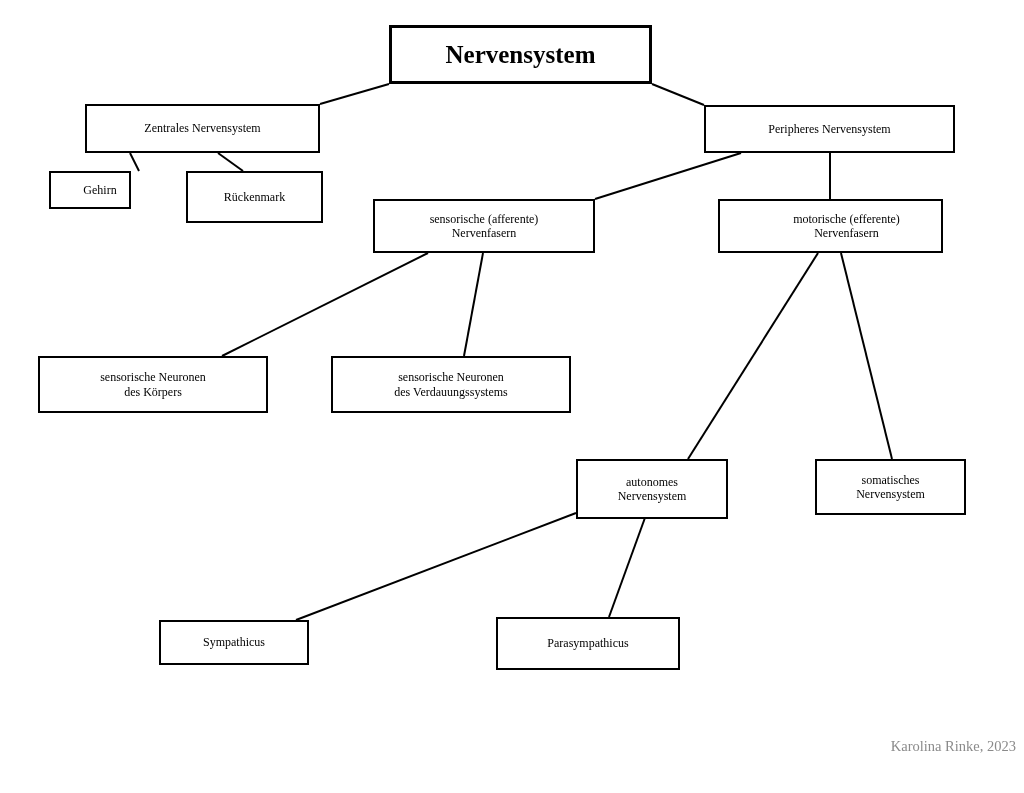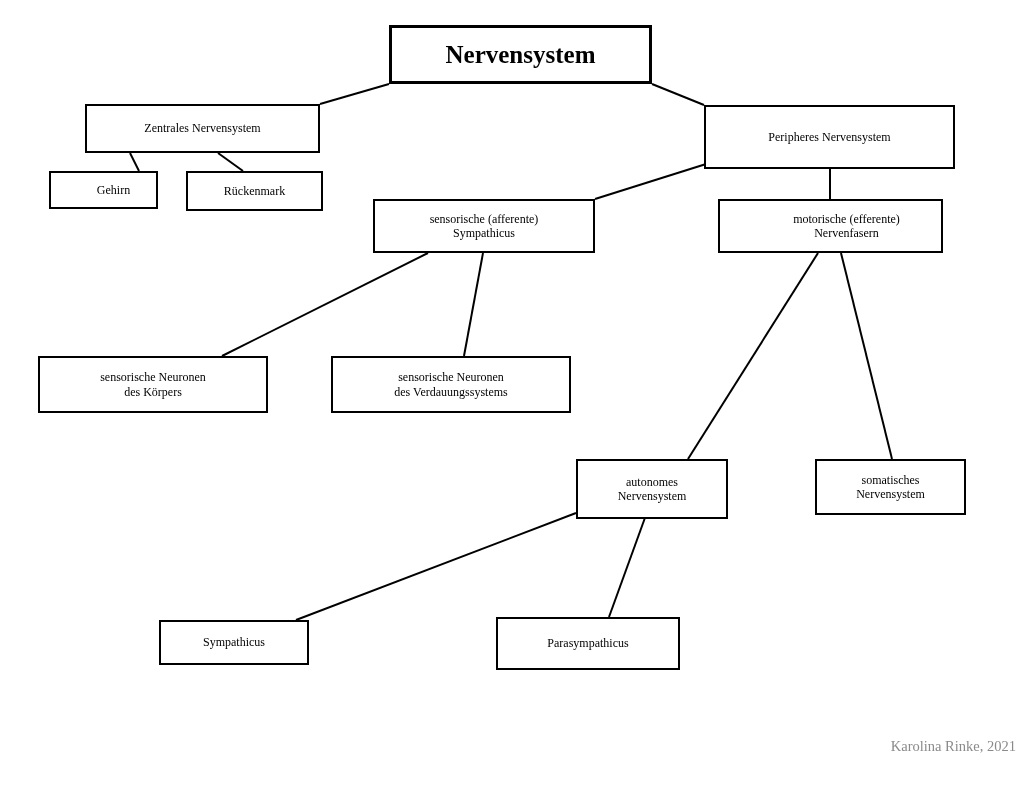--- a/index.html
+++ b/index.html
@@ -74,34 +74,34 @@
       <line x1="475" y1="253" x2="456" y2="356" stroke="#000000" stroke-width="2"></line>
       <line x1="810" y1="253" x2="680" y2="459" stroke="#000000" stroke-width="2"></line>
       <line x1="833" y1="253" x2="884" y2="459" stroke="#000000" stroke-width="2"></line>
       <line x1="568" y1="513" x2="288" y2="620" stroke="#000000" stroke-width="2"></line>
       <line x1="638" y1="515" x2="601" y2="617" stroke="#000000" stroke-width="2"></line>
     </svg>
 
   <div id="nodes">
       <div class="node root" style="left: 381px; top: 25px; width: 263px; height: 59px;">Nervensystem</div>
       <div class="node" style="left: 77px; top: 104px; width: 235px; height: 49px;">Zentrales Nervensystem</div>
-      <div class="node" style="left: 696px; top: 105px; width: 251px; height: 64px;">Peripheres Nervensystem</div>
-      <div class="node" style="left: 41px; top: 171px; width: 109px; height: 38px; padding-left: 20px;">Gehirn</div>
-      <div class="node" style="left: 178px; top: 171px; width: 137px; height: 40px;">Rückenmark</div>
+      <div class="node" style="left: 696px; top: 105px; width: 251px; height: 48px;">Peripheres Nervensystem</div>
+      <div class="node" style="left: 41px; top: 171px; width: 82px; height: 38px; padding-left: 20px;">Gehirn</div>
+      <div class="node" style="left: 178px; top: 171px; width: 137px; height: 52px;">Rückenmark</div>
       <div class="node" style="left: 365px; top: 199px; width: 222px; height: 54px;">sensorische (afferente)
-Sympathicus</div>
+Nervenfasern</div>
       <div class="node" style="left: 710px; top: 199px; width: 225px; height: 54px; padding-left: 32px;">motorische (efferente)
 Nervenfasern</div>
       <div class="node" style="left: 30px; top: 356px; width: 230px; height: 57px;">sensorische Neuronen
 des Körpers</div>
       <div class="node" style="left: 323px; top: 356px; width: 240px; height: 57px;">sensorische Neuronen
 des Verdauungssystems</div>
       <div class="node" style="left: 568px; top: 459px; width: 152px; height: 60px;">autonomes
 Nervensystem</div>
       <div class="node" style="left: 807px; top: 459px; width: 151px; height: 56px;">somatisches
 Nervensystem</div>
       <div class="node" style="left: 151px; top: 620px; width: 150px; height: 45px; text-align: right;">Sympathicus</div>
       <div class="node" style="left: 488px; top: 617px; width: 184px; height: 53px;">Parasympathicus</div>
     </div>
 
-  <div class="caption" style="right:16px; top:738px;">Karolina Rinke, 2021</div>
+  <div class="caption" style="right:16px; top:738px;">Karolina Rinke, 2023</div>
 
 </div>
 
 </body></html>

